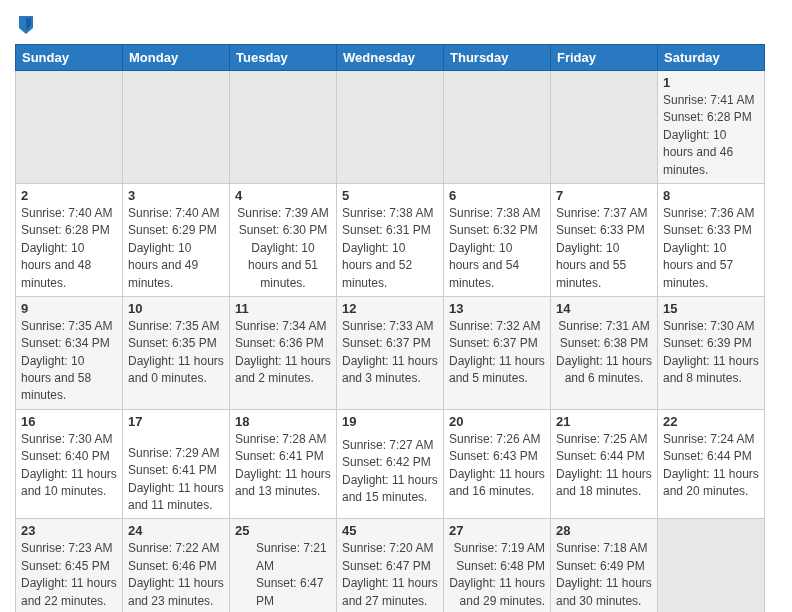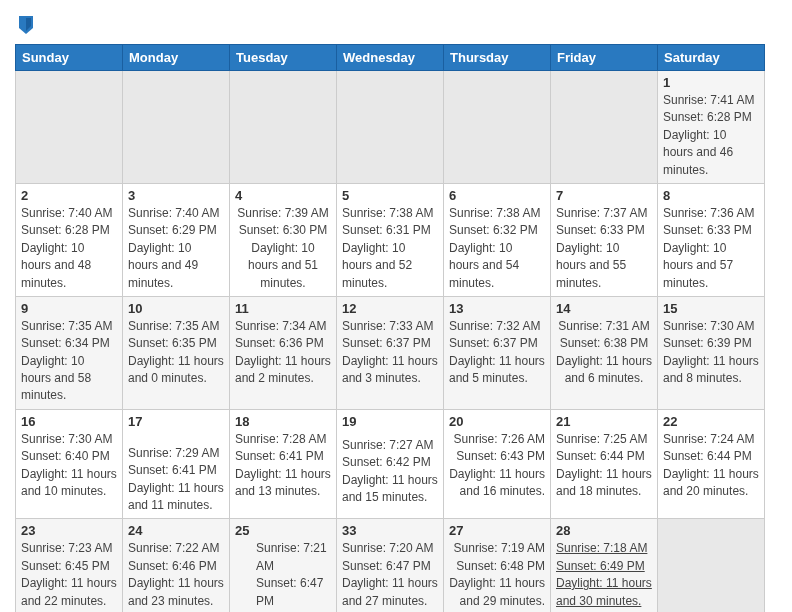--- a/index.html
+++ b/index.html
@@ -259,21 +259,21 @@
 Daylight: 11 hours and 13 minutes.</div>
           </td>
           <td>
             <span class="day-num">19</span>
             <div class="day-info" style="white-space: pre-line; margin-top: 8px;">Sunrise: 7:27 AM
 Sunset: 6:42 PM
 Daylight: 11 hours and 15 minutes.</div>
           </td>
           <td>
             <span class="day-num">20</span>
-            <div class="day-info" style="white-space: pre-line; text-align: right;">Sunrise: 7:26 AM
+            <div class="day-info" style="white-space: pre-line;">Sunrise: 7:26 AM
 Sunset: 6:43 PM
 Daylight: 11 hours and 16 minutes.</div>
           </td>
           <td>
             <span class="day-num">21</span>
             <div class="day-info" style="white-space: pre-line;">Sunrise: 7:25 AM
 Sunset: 6:44 PM
 Daylight: 11 hours and 18 minutes.</div>
           </td>
           <td>
@@ -296,34 +296,34 @@
 Sunset: 6:46 PM
 Daylight: 11 hours and 23 minutes.</div>
           </td>
           <td>
             <span class="day-num">25</span>
             <div class="day-info" style="white-space: pre-line; margin-left: 21px;">Sunrise: 7:21 AM
 Sunset: 6:47 PM
 Daylight: 11 hours and 25 minutes.</div>
           </td>
           <td>
-            <span class="day-num">33</span>
+            <span class="day-num">45</span>
             <div class="day-info" style="white-space: pre-line;">Sunrise: 7:20 AM
 Sunset: 6:47 PM
 Daylight: 11 hours and 27 minutes.</div>
           </td>
           <td>
             <span class="day-num">27</span>
             <div class="day-info" style="white-space: pre-line; text-align: right;">Sunrise: 7:19 AM
 Sunset: 6:48 PM
 Daylight: 11 hours and 29 minutes.</div>
           </td>
           <td>
             <span class="day-num">28</span>
-            <div class="day-info" style="white-space: pre-line; text-decoration: underline;">Sunrise: 7:18 AM
+            <div class="day-info" style="white-space: pre-line;">Sunrise: 7:18 AM
 Sunset: 6:49 PM
 Daylight: 11 hours and 30 minutes.</div>
           </td>
           <td class="empty-cell"></td>
         </tr>
       </tbody>
   </table>
 </div>
 
 </body></html>

